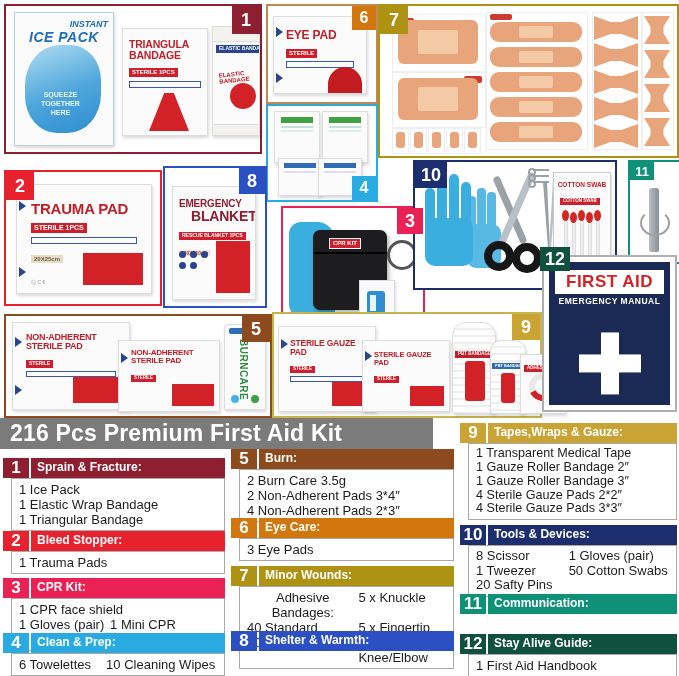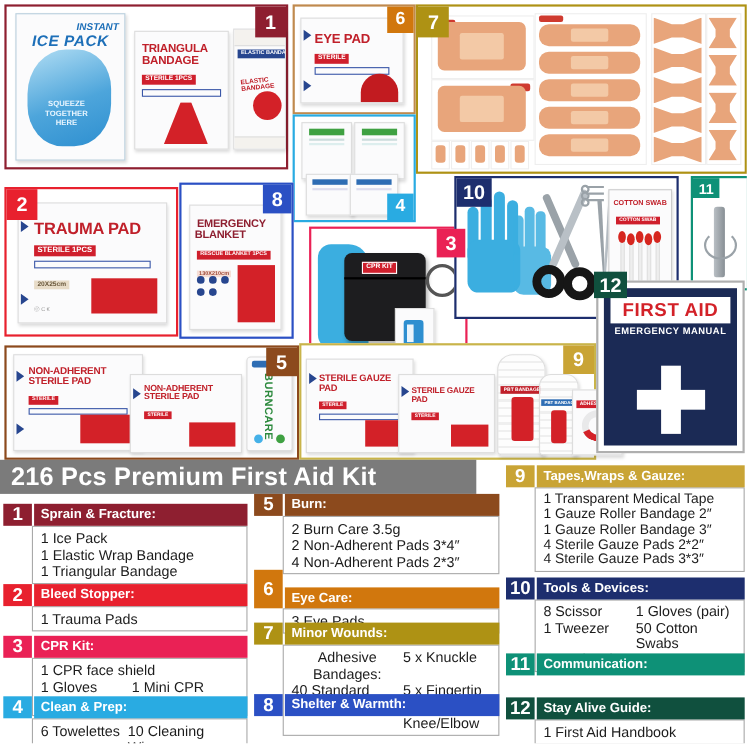--- a/index.html
+++ b/index.html
@@ -31,21 +31,21 @@
     clip-path:polygon(0 0,100% 0,75% 38%,75% 62%,100% 100%,0 100%,25% 62%,25% 38%);}
   
   .titlebar{position:absolute;left:0;top:418px;width:433px;height:31px;color:#fff;
             font-weight:bold;font-size:23px;display:flex;align-items:center;padding-left:10px;
             box-sizing:border-box;letter-spacing:.2px;}
   .cat{position:absolute;}
   .cat-head{display:flex;align-items:stretch;}
   .cat-num{min-width:24px;padding:0 1px;color:#fff;font-weight:bold;font-size:17px;
            display:flex;align-items:center;justify-content:center;margin-right:2px;}
   .cat-title{flex:1;color:#fff;font-weight:bold;font-size:12px;padding:2px 6px 3px;}
-  .cat-items{margin-left:26px;background:#fff;border:1px solid #a9a9a9;
+  .cat-items{margin-left:8px;background:#fff;border:1px solid #a9a9a9;
              padding:3px 7px;font-size:13px;line-height:1.16;color:#1c1c1c;}
   .row{display:flex;}
   .row .l{flex:0 0 52%;}
   .row .r{flex:1;}
   .row.single .l{flex:1;}
   
   .cross-v{position:absolute;background:#fff;}
   .cross-h{position:absolute;background:#fff;}
   .swab{position:absolute;width:2px;height:42px;background:#eee;border:1px solid #e0e0e0;}
   .swab:before{content:"";position:absolute;top:-8px;left:-3px;width:7px;height:11px;
@@ -204,21 +204,21 @@
       <div style="margin:0 0 0 14px;display:inline-block;background:#e8dcc8;color:#6b5a3e;font-size:6px;font-weight:bold;padding:1px 3px;">20X25cm</div>
       <div class="redrect" style="right:8px;bottom:8px;width:60px;height:32px;"></div>
       <div class="tinytext" style="position:absolute;left:14px;bottom:8px;">ⓒ C €</div>
     </div>
   </div>
 
   <div class="box" style="left: 163px; top: 166px; width: 100px; height: 138px; border-color: rgb(43, 80, 196);">
     <div class="badge" style="top: 0px; right: 0px; width: 26px; height: 26px; background-color: rgb(43, 80, 196);">8</div>
     <div class="pkg" style="left:7px;top:18px;width:82px;height:112px;">
       <div class="pkg-title" style="margin:12px 4px 0 6px;font-size:10px;color:#8e1f30;">EMERGENCY</div>
-      <div class="pkg-title" style="margin:0 4px 0 4px;font-size:10px;color:#8e1f30;">BLANKET</div>
+      <div class="pkg-title" style="margin:0 4px 0 18px;font-size:14px;color:#8e1f30;">BLANKET</div>
       <div class="chip" style="margin:2px 0 0 6px;font-size:5px;">RESCUE BLANKET 1PCS</div>
       <div style="margin:2px 0 0 6px;display:inline-block;background:#f6ded6;color:#a04a38;font-size:5px;font-weight:bold;padding:0 2px;">130X210cm</div>
       <div style="position:absolute;left:6px;top:64px;width:30px;display:flex;flex-wrap:wrap;gap:4px;">
         <span style="width:7px;height:7px;border-radius:50%;background:#27468f;"></span>
         <span style="width:7px;height:7px;border-radius:50%;background:#27468f;"></span>
         <span style="width:7px;height:7px;border-radius:50%;background:#27468f;"></span>
         <span style="width:7px;height:7px;border-radius:50%;background:#27468f;"></span>
         <span style="width:7px;height:7px;border-radius:50%;background:#27468f;"></span>
       </div>
       <div class="redrect" style="right:5px;bottom:6px;width:34px;height:52px;"></div>
@@ -440,21 +440,21 @@
         </div>
       <div class="row single">
           <span class="l">4 Non-Adherent Pads 2*3″</span>
         </div>
     </div>
   </div>
 
   <div class="cat" style="left:231px;top:518px;width:223px;">
     <div class="cat-head">
         <div class="cat-num" style="background-color: rgb(209, 119, 13);">6</div>
-        <div class="cat-title" style="background-color: rgb(209, 119, 13); margin-top: 16px;">Eye Care:</div>
+        <div class="cat-title" style="background-color: rgb(209, 119, 13);">Eye Care:</div>
       </div>
     <div class="cat-items">
       <div class="row single">
           <span class="l">3 Eye Pads</span>
         </div>
     </div>
   </div>
 
   <div class="cat" style="left:231px;top:566px;width:223px;">
     <div class="cat-head">

